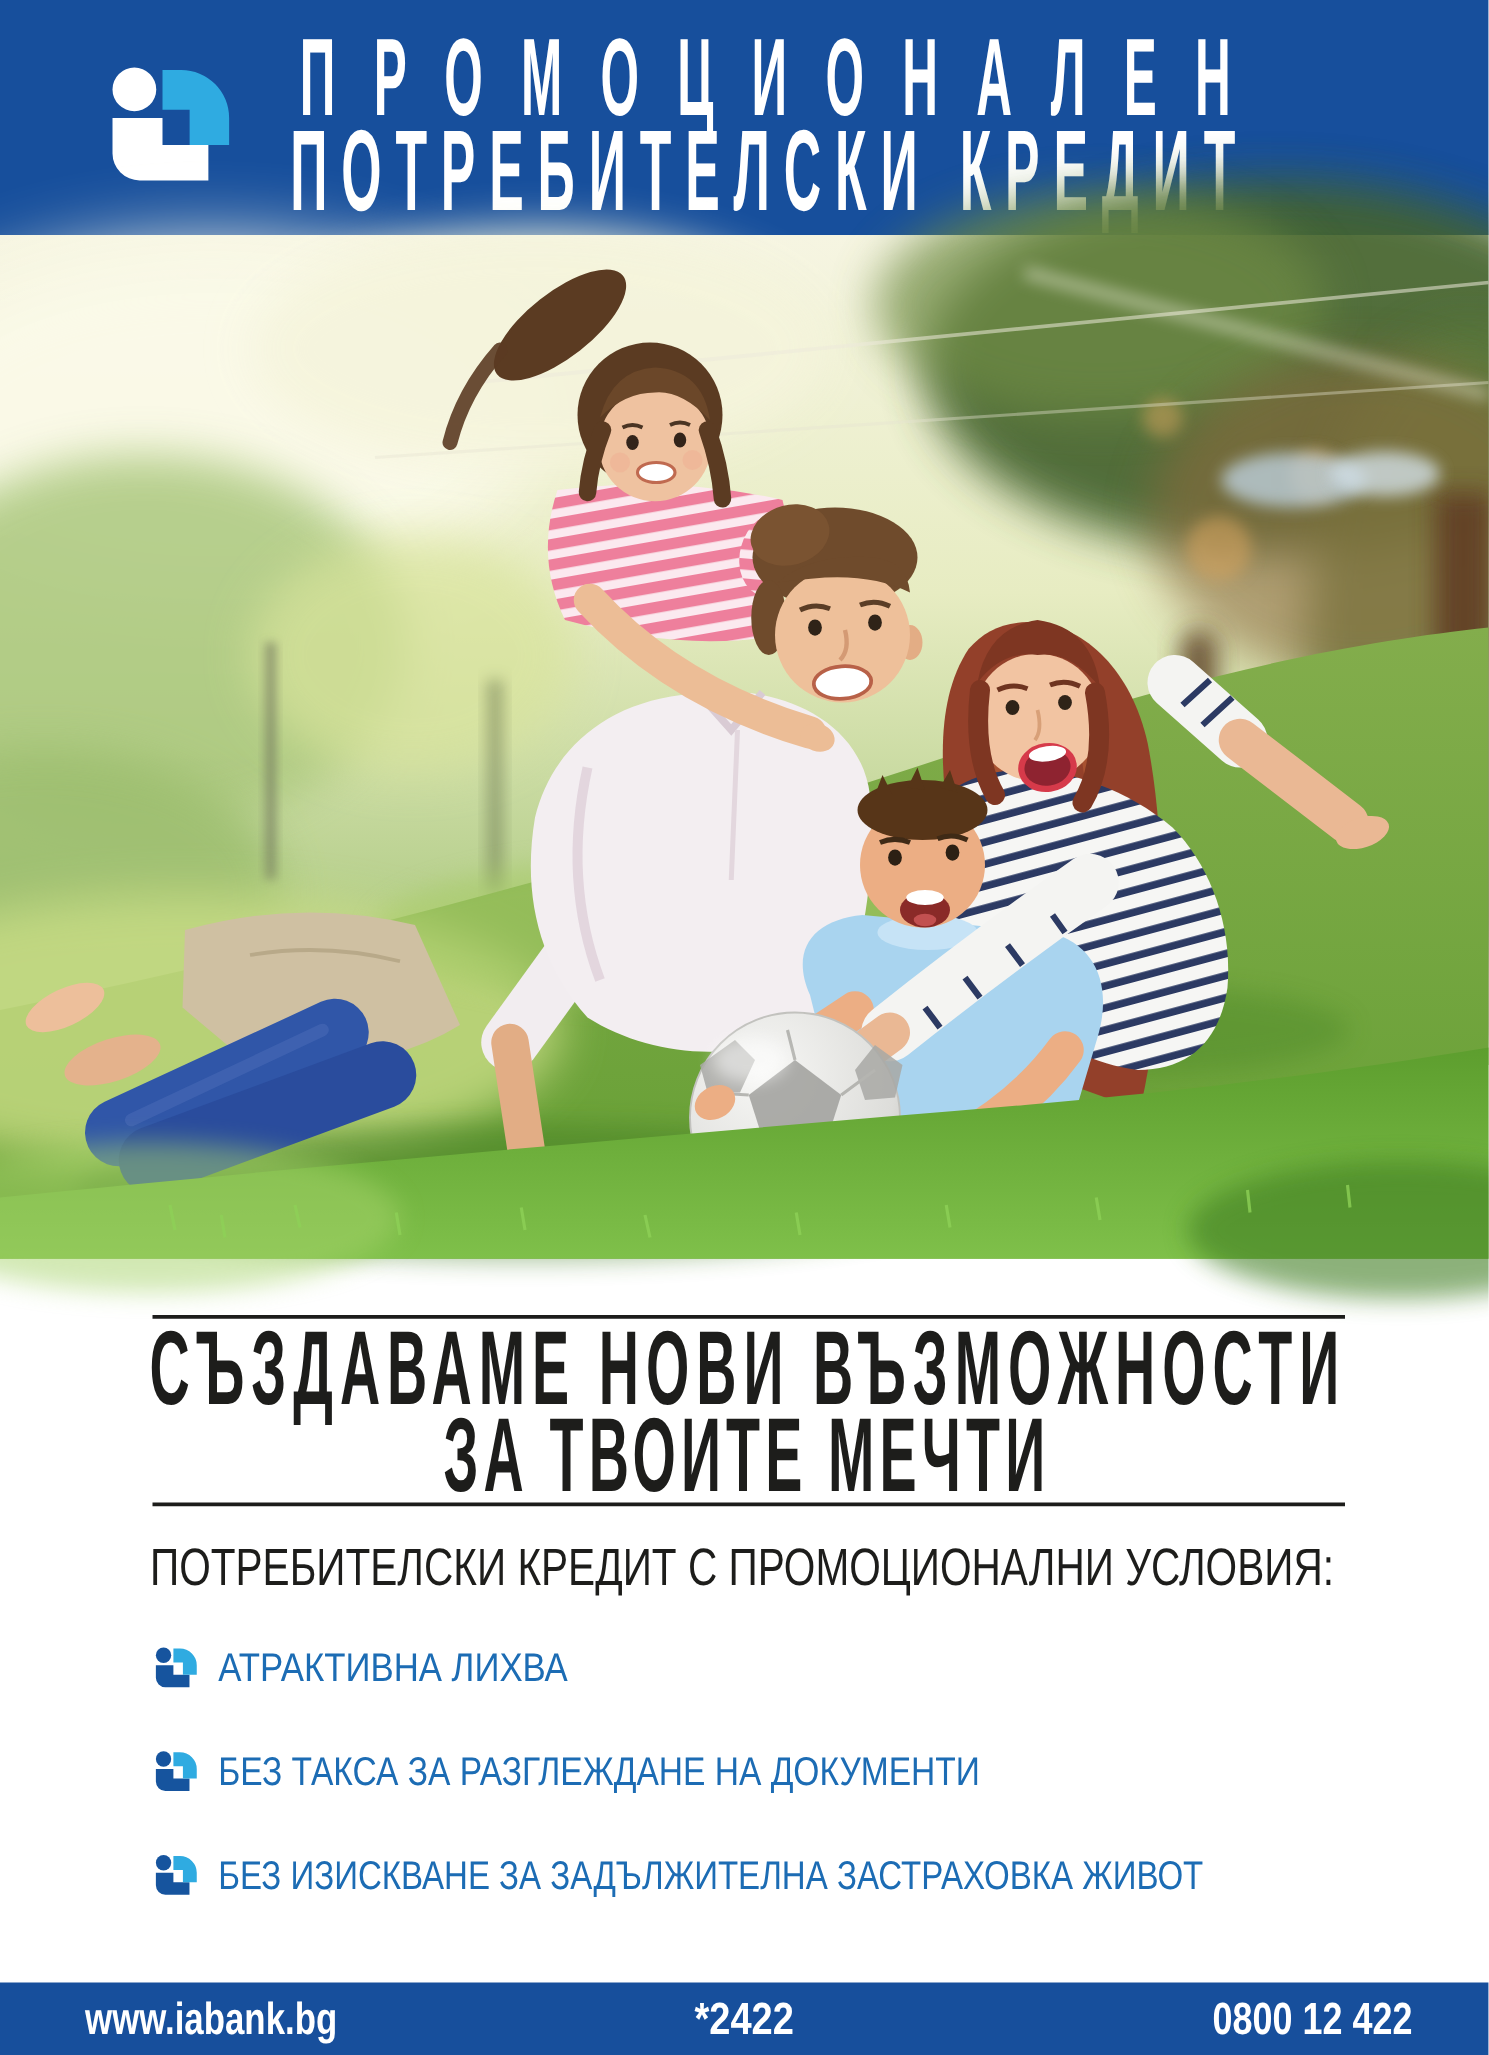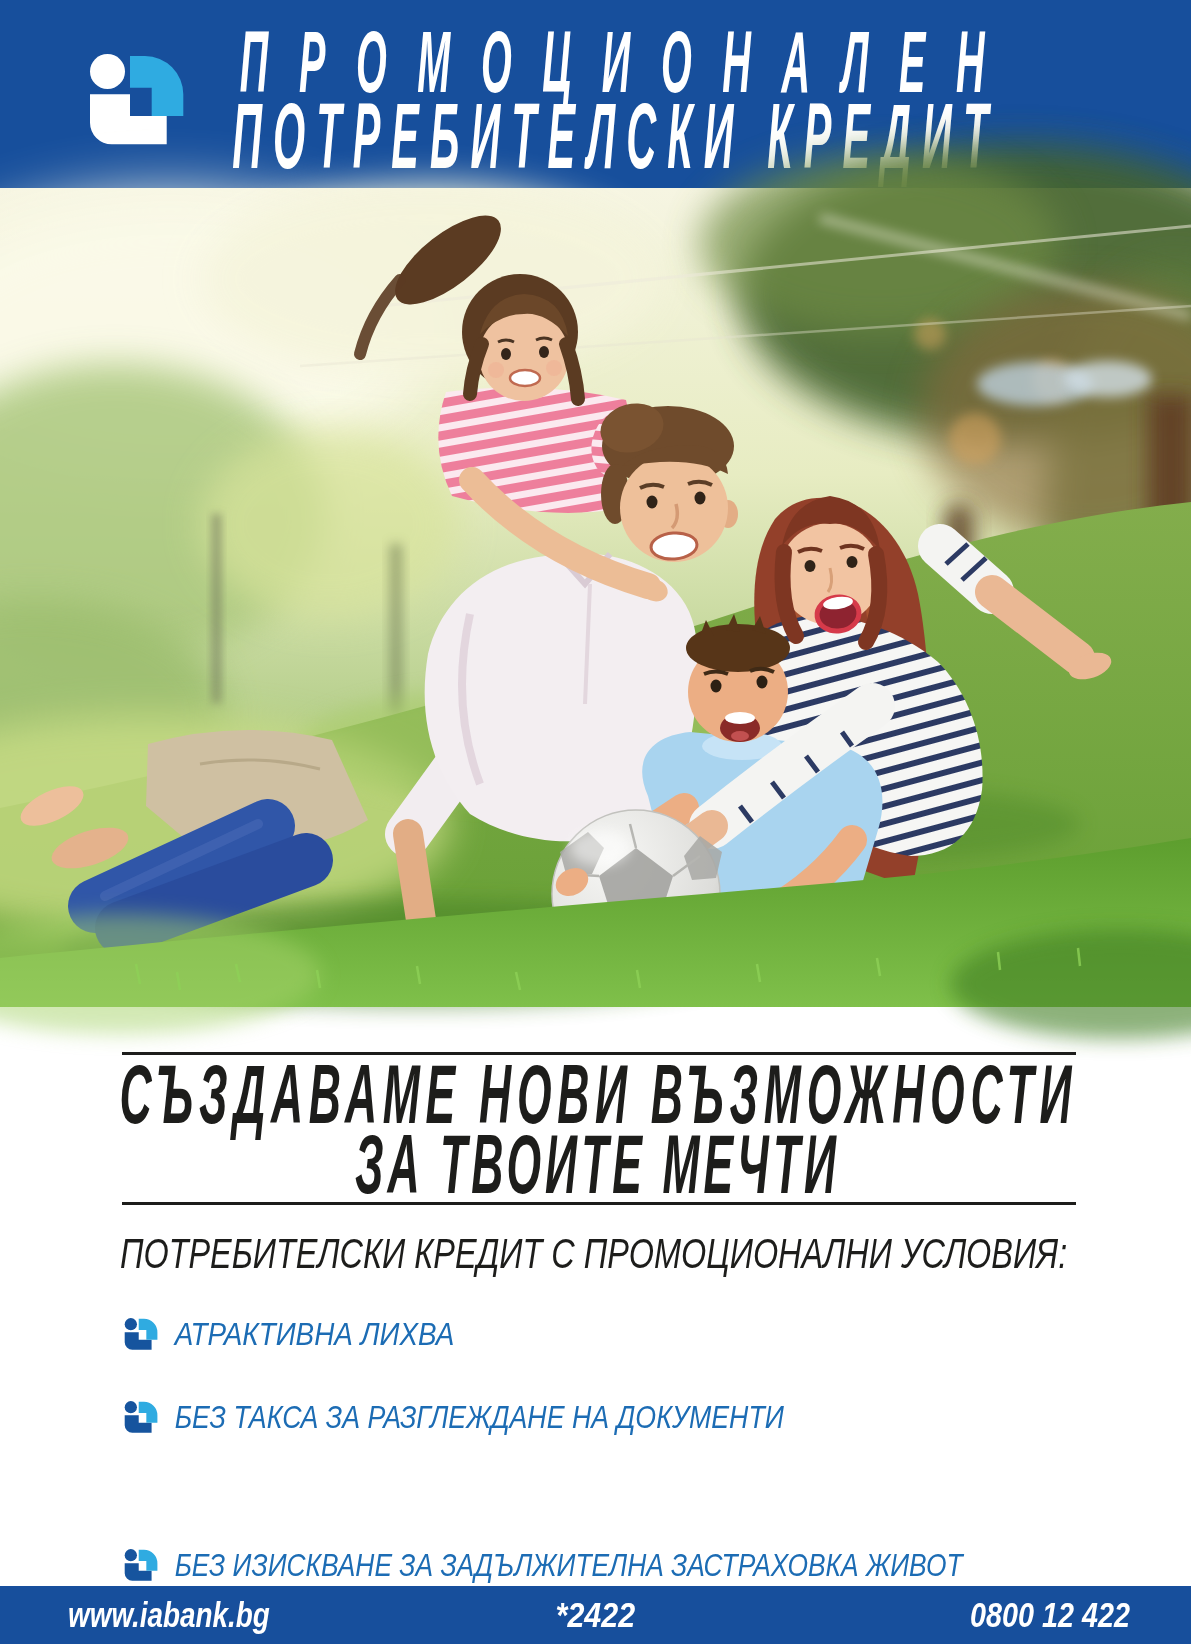--- a/index.html
+++ b/index.html
@@ -1,21 +1,20 @@
 <!DOCTYPE html>
 <html><head>
 <meta charset="utf-8">
 <style>
   * { margin:0; padding:0; box-sizing:border-box; }
   html,body { background:#ffffff; }
   .page {
     position:relative; width:1191px; height:1644px;
     background:#ffffff; overflow:hidden;
     font-family:"Liberation Sans", sans-serif;
-    font-style:italic;
   }
   .abs { position:absolute; }
   .band { background:#174f9c; }
   svg { display:block; overflow:visible; }
   text { font-family:"Liberation Sans", sans-serif; }
   .hrule { background:#1d1d1b; height:3px; }
   .t-white { fill:#ffffff; font-weight:700; }
   .t-black { fill:#1d1d1b; font-weight:700; }
   .t-sub   { fill:#1d1d1b; font-weight:400; }
   .t-blue  { fill:#1c6cb4; font-weight:400; }
@@ -297,21 +296,21 @@
 
   <div class="abs" style="left:0;top:1398px;width:1191px;height:44px;">
     <svg class="mark abs" style="left:124px;top:2px;--m:#16549e;--a:#2fabe1;" width="34" height="33.4">
         <use href="#mark"></use>
       </svg>
     <svg class="abs" style="left:173px;top:0;" width="900" height="44">
       <text class="t-blue" transform="scale(0.82,1)" x="2" y="30" font-size="32" textLength="743" lengthAdjust="spacingAndGlyphs">БЕЗ ТАКСА ЗА РАЗГЛЕЖДАНЕ НА ДОКУМЕНТИ</text>
     </svg>
   </div>
 
-  <div class="abs" style="left:0;top:1546px;width:1191px;height:44px;">
+  <div class="abs" style="left:0;top:1481px;width:1191px;height:44px;">
     <svg class="mark abs" style="left:124px;top:2px;--m:#16549e;--a:#2fabe1;" width="34" height="33.4">
         <use href="#mark"></use>
       </svg>
     <svg class="abs" style="left:173px;top:0;" width="1000" height="44">
       <text class="t-blue" transform="scale(0.82,1)" x="2" y="30" font-size="32" textLength="961" lengthAdjust="spacingAndGlyphs">БЕЗ ИЗИСКВАНЕ ЗА ЗАДЪЛЖИТЕЛНА ЗАСТРАХОВКА ЖИВОТ</text>
     </svg>
   </div>
 
   <div class="abs band" style="left:0;top:1586px;width:1191px;height:58px;">
     <svg class="abs" style="left:0;top:0;" width="1191" height="58">

